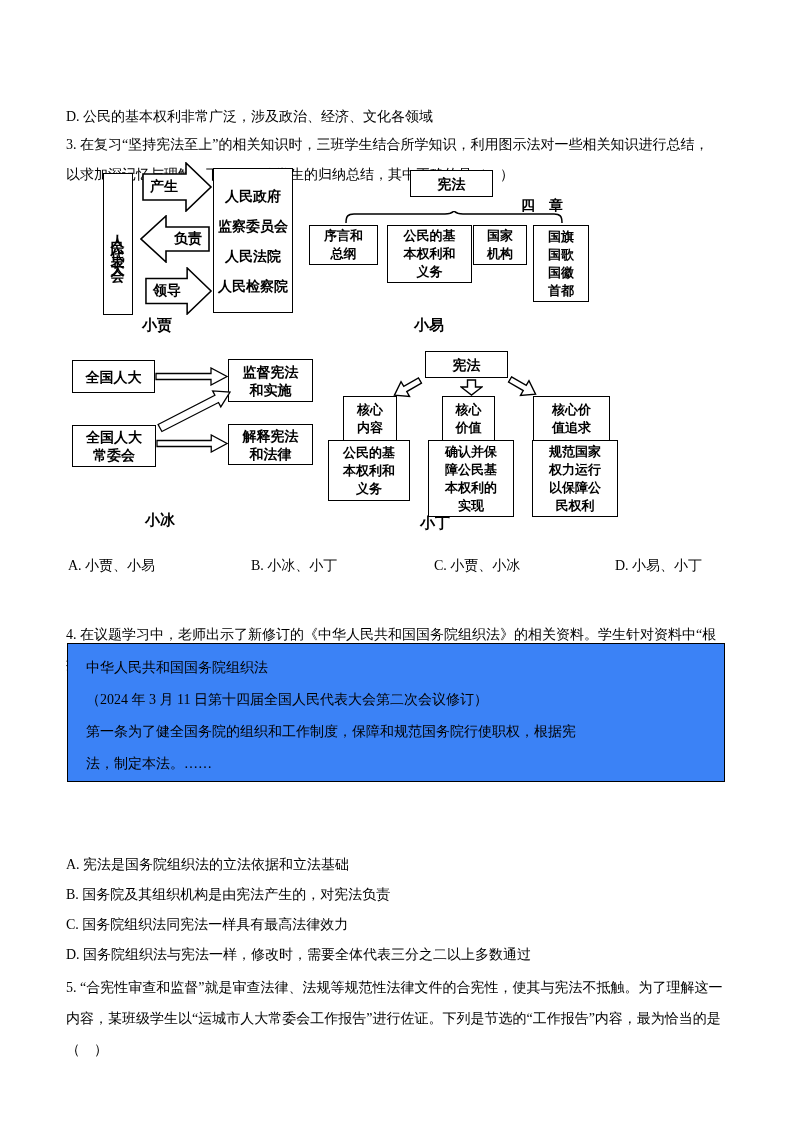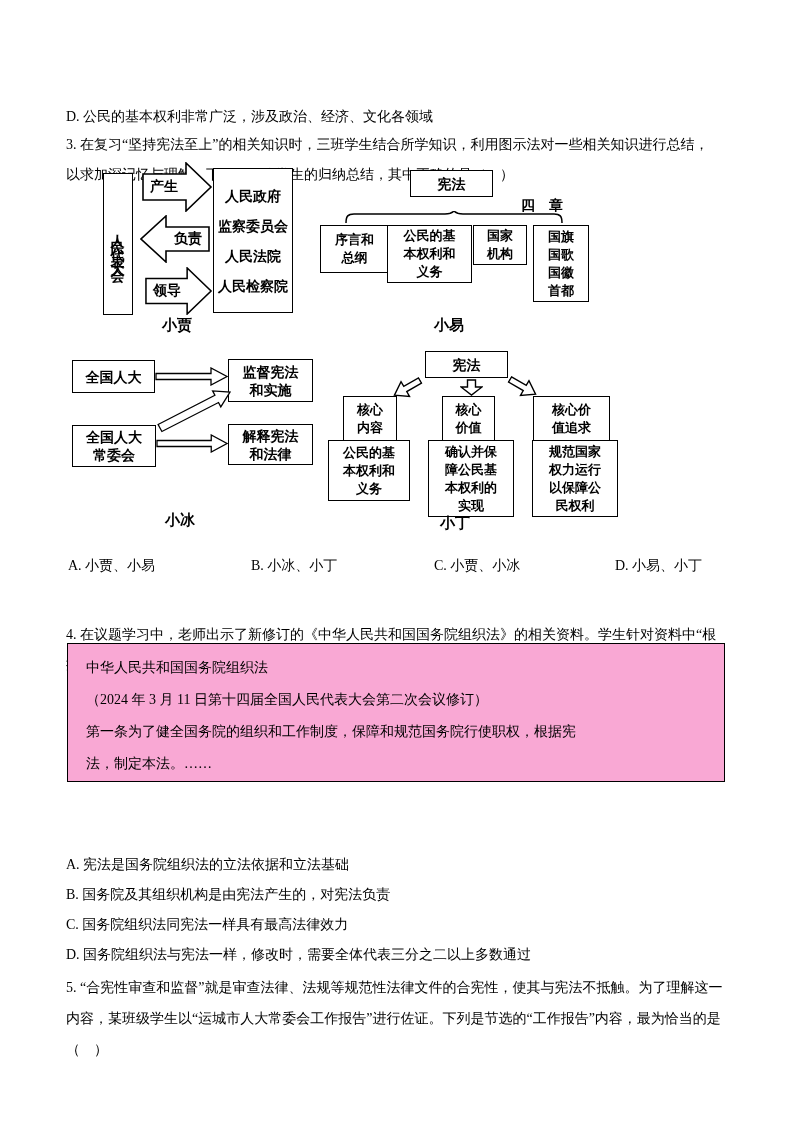--- a/index.html
+++ b/index.html
@@ -3,29 +3,29 @@
 <meta charset="utf-8">
 <style>
   html,body{margin:0;padding:0;background:#fff;}
   .page{position:relative;width:794px;height:1123px;background:#fff;color:#000;
         font-family:"Liberation Serif","DejaVu Serif",serif;overflow:hidden;}
   .para{position:absolute;left:66px;width:678px;font-size:14px;line-height:30px;
         white-space:pre-line;margin-top:40px;}
   .opt{position:absolute;top:551px;height:30px;line-height:30px;font-size:14px;white-space:pre;}
   .material-box{position:absolute;left:67px;top:643px;width:658px;height:139px;
         border:1.5px solid #000;box-sizing:border-box;padding:8px 14px 0 18px;
-        font-size:14px;line-height:32px;white-space:pre-line;background:#f9a8d4;}
+        font-size:14px;line-height:32px;white-space:pre-line;background:#3b82f6;}
   
   .box{position:absolute;border:1.5px solid #000;background:#fff;box-sizing:border-box;
        display:flex;align-items:center;justify-content:center;text-align:center;
        font-family:"Liberation Sans","DejaVu Sans",sans-serif;font-weight:bold;
        font-size:13px;line-height:18px;white-space:pre-line;}
   .box-lg{font-size:14px;}
   .vtext{writing-mode:vertical-rl;text-orientation:upright;letter-spacing:7px;font-size:14px;}
-  .student{position:absolute;width:70px;text-align:center;font-weight:bold;font-size:15px;
+  .student{position:absolute;width:70px;text-align:left;font-weight:bold;font-size:15px;
        font-family:"Liberation Sans","DejaVu Sans",sans-serif;}
   .arrow{position:absolute;}
   .arrow svg{display:block;width:100%;height:100%;}
   .ba-label{position:absolute;top:0;bottom:0;display:flex;align-items:center;justify-content:center;
        font-family:"Liberation Sans","DejaVu Sans",sans-serif;font-weight:bold;font-size:14px;}
   .chapters{position:absolute;left:345px;top:197px;width:218px;text-align:right;
        font-family:"Liberation Sans","DejaVu Sans",sans-serif;font-weight:bold;font-size:14px;}
 </style>
 </head>
 <body>
@@ -64,21 +64,21 @@
 人民检察院</div>
   <div class="student" style="left:142px;top:316px">小贾</div>
 
   <div class="box box-lg" style="left:410px;top:170px;width:83px;height:27px">宪法</div>
   <div class="chapters">四　章</div>
   <div class="arrow" style="left:345px;top:211px;width:218px;height:13px">
     <svg viewBox="0 0 218 13" preserveAspectRatio="none">
         <path d="M1,12 C1,5 3,3 9,3 L100,3 C105,3 107,2 109,0 C111,2 113,3 118,3 L209,3 C215,3 217,5 217,12" fill="none" stroke="#000" stroke-width="1.5"></path>
       </svg>
   </div>
-  <div class="box" style="left:320px;top:225px;width:69px;height:48px">序言和
+  <div class="box" style="left:309px;top:225px;width:69px;height:40px">序言和
 总纲</div>
   <div class="box" style="left:387px;top:225px;width:85px;height:58px">公民的基
 本权利和
 义务</div>
   <div class="box" style="left:473px;top:225px;width:54px;height:40px">国家
 机构</div>
   <div class="box" style="left:533px;top:225px;width:56px;height:77px">国旗
 国歌
 国徽
 首都</div>

